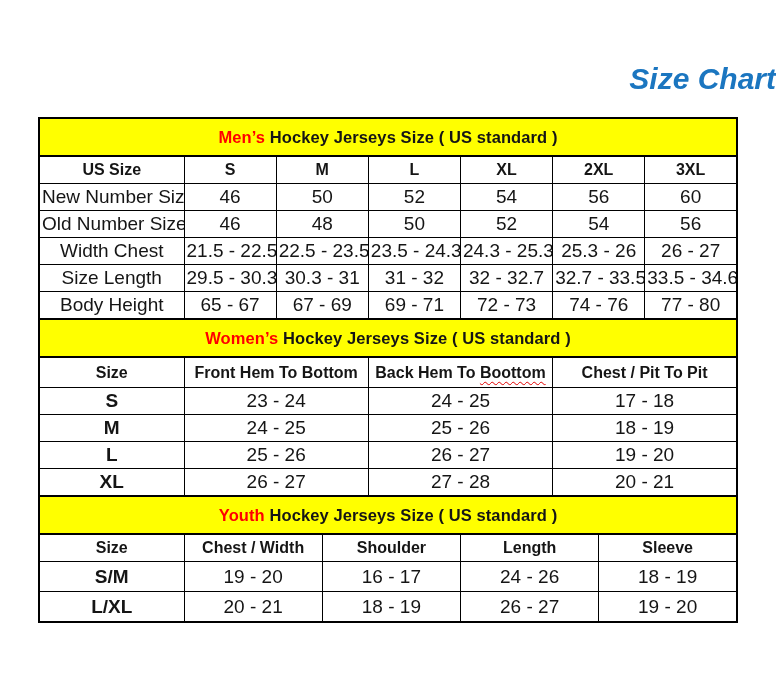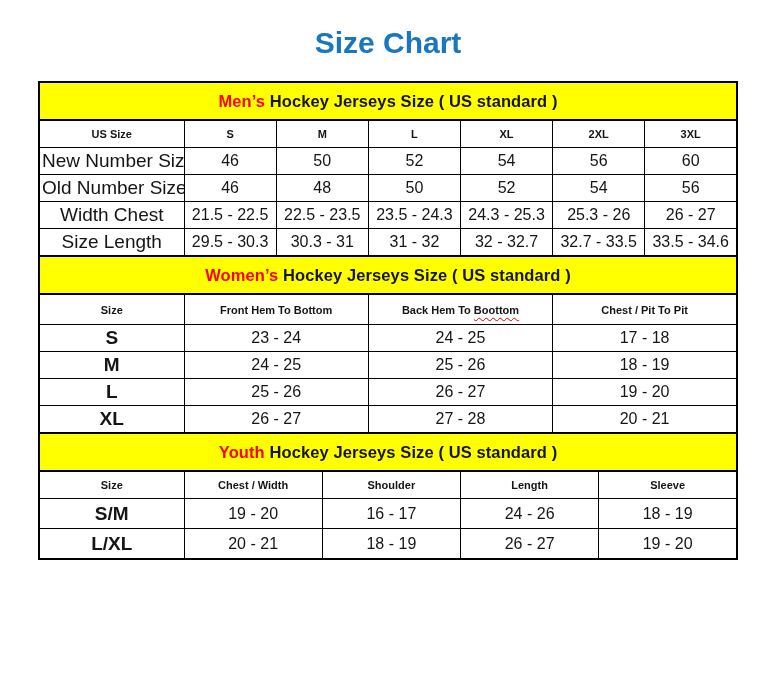--- a/index.html
+++ b/index.html
@@ -9,25 +9,26 @@
     --border:#000000;
   }
   html,body{margin:0;padding:0;background:#ffffff;}
   body{
     width:776px;height:692px;overflow:hidden;
     font-family:"Liberation Sans",sans-serif;
     color:#151515;
   }
   .page{position:relative;width:776px;height:692px;}
   .title{
-    margin:0;padding:26px 0 0 0;
-    text-align:center;
+    margin:0;padding:62px 0 0 0;
+    text-align:right;
     font-size:30px;font-weight:700;
     color:var(--blue);
     line-height:1.1;
+    font-style:italic;
   }
   .tables{width:700px;margin:22px 0 0 38px;}
   table.size-table{
     width:700px;
     border-collapse:collapse;
     table-layout:fixed;
     border:2.5px solid var(--border);
   }
   table.size-table + table.size-table{margin-top:-2px;}
   col.label-col{width:145px;}
@@ -38,23 +39,23 @@
   }
   td.band{
     height:36px;
     background:var(--yellow);
     font-weight:700;font-size:16.5px;
     border:2px solid var(--border);
     letter-spacing:.1px;
     margin-top:40px;
   }
   .band .hl{color:var(--red);}
-  .col-header{height:26px;font-weight:700;font-size:11px;margin-left:14px;}
+  .col-header{height:26px;font-weight:700;font-size:16px;margin-left:14px;}
   .row-label{height:26px;font-size:19px;}
-  .val{height:26px;font-size:16px;}
+  .val{height:26px;font-size:19px;}
   .womens .col-header{height:29px;}
   .womens .row-label,.youth .row-label{font-weight:700;}
   .youth .row-label,.youth .val{height:29px;}
   .squiggle{
     text-decoration:underline;
     text-decoration-style:wavy;
     text-decoration-color:#e00000;
     text-decoration-thickness:1px;
     text-underline-offset:3px;
   }
@@ -117,20 +118,29 @@
           </tr>
           <tr>
             <td class="row-label">Size Length</td>
             <td class="val">29.5 - 30.3</td>
             <td class="val">30.3 - 31</td>
             <td class="val">31 - 32</td>
             <td class="val">32 - 32.7</td>
             <td class="val">32.7 - 33.5</td>
             <td class="val">33.5 - 34.6</td>
           </tr>
+          <tr>
+            <td class="row-label">Body Height</td>
+            <td class="val">65 - 67</td>
+            <td class="val">67 - 69</td>
+            <td class="val">69 - 71</td>
+            <td class="val">72 - 73</td>
+            <td class="val">74 - 76</td>
+            <td class="val">77 - 80</td>
+          </tr>
         </tbody>
       </table>
       <table class="size-table womens">
         <colgroup>
           <col class="label-col">
           <col>
           <col>
           <col>
         </colgroup>
         <tbody>

